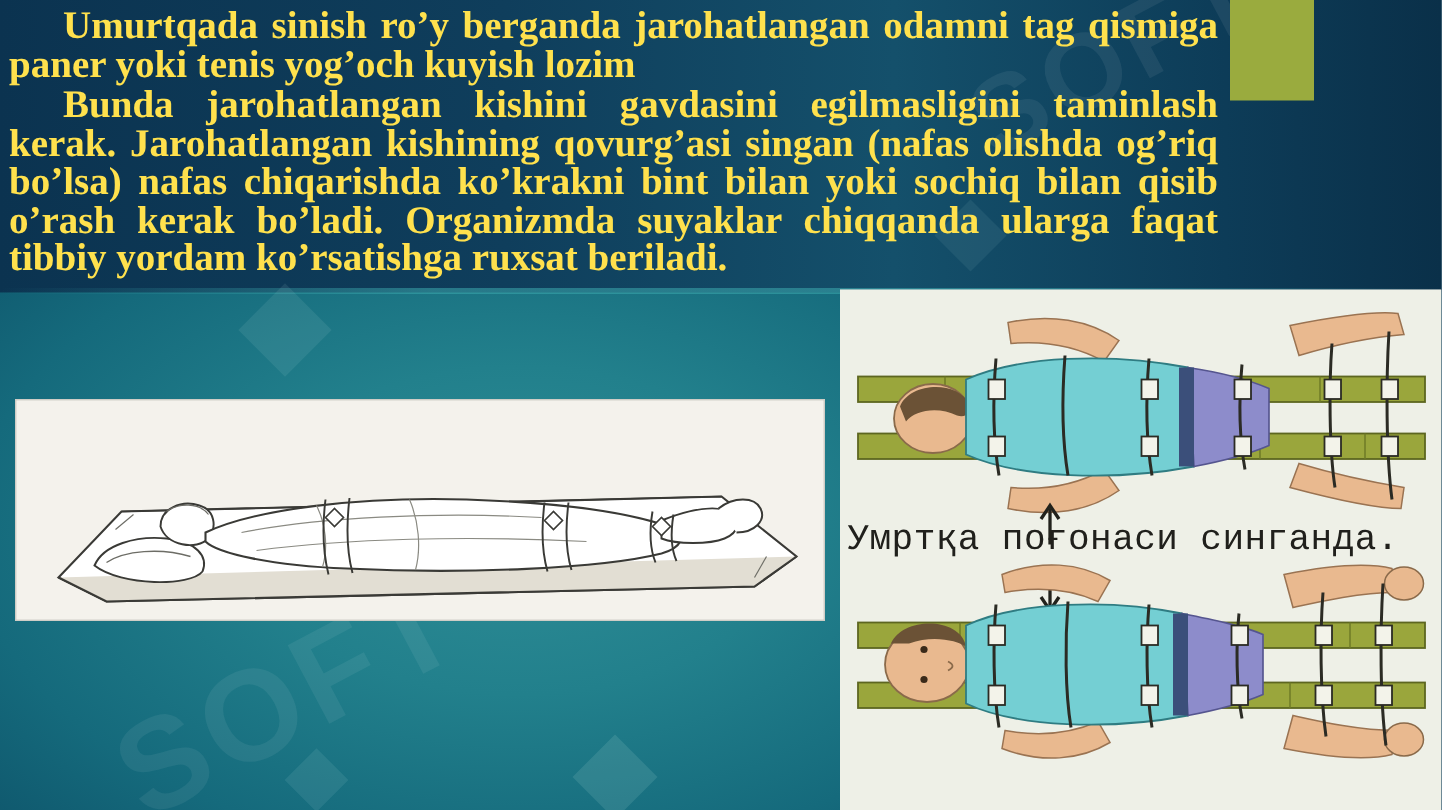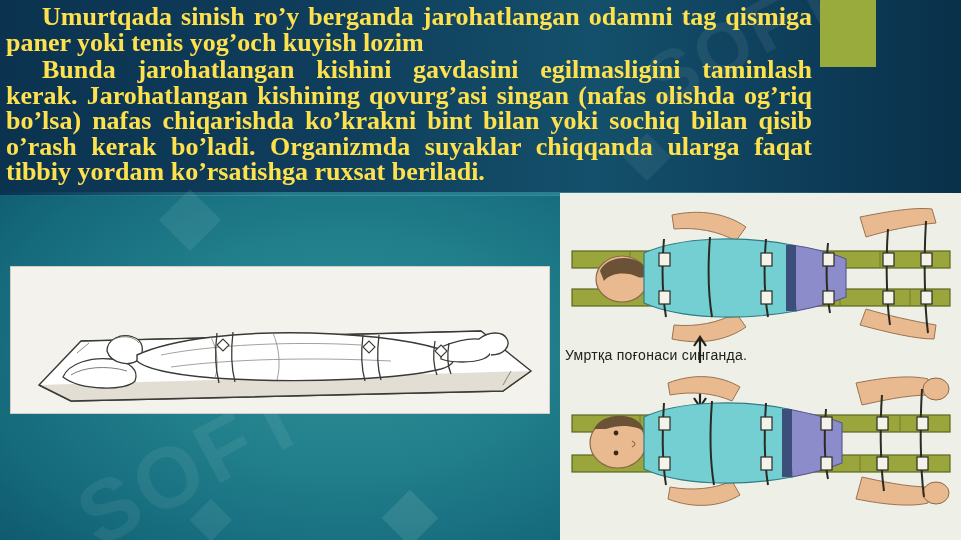--- a/index.html
+++ b/index.html
@@ -111,22 +111,22 @@
     background: #eceee6;
     overflow: hidden;
   }
   .photo-right svg { display: block; }
 
   .cap-ru {
     position: absolute;
     left: 565px; top: 347px;
     width: 330px;
     color: #20201c;
-    font-family: Liberation Sans, sans-serif;
-    font-size: 14px;
+    font-family: Liberation Mono, monospace;
+    font-size: 24px;
     letter-spacing: 0.3px;
     white-space: nowrap;
   }
 </style>
 </head>
 <body>
 
 <div id="slide">
 
   <div class="bg-top"></div>

